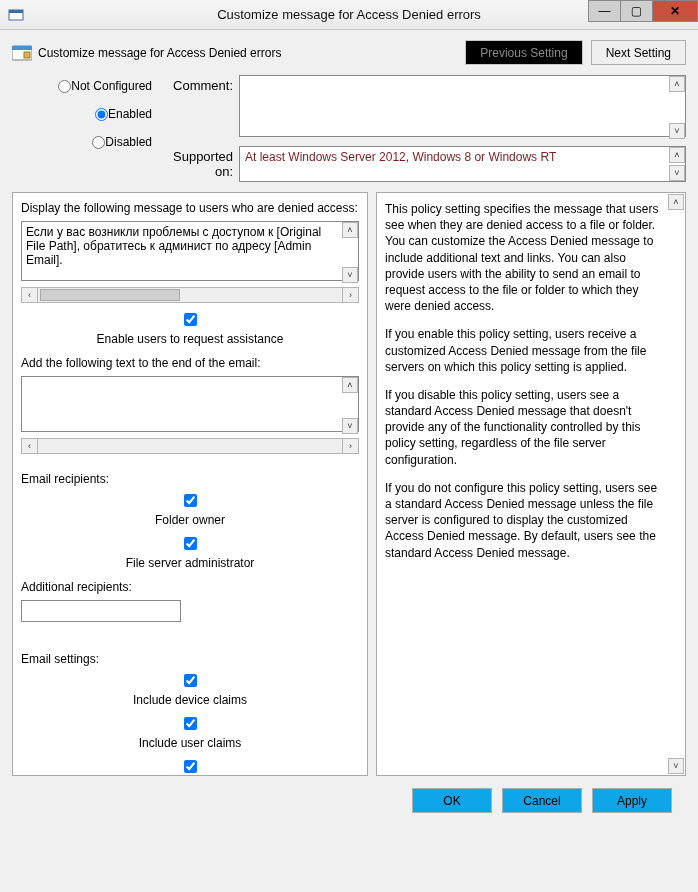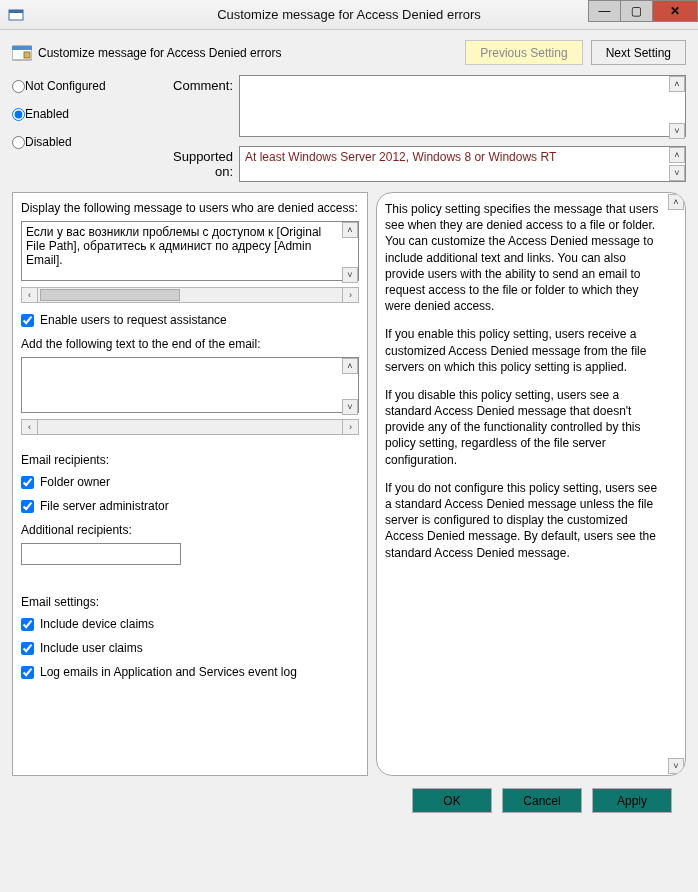--- a/index.html
+++ b/index.html
@@ -54,31 +54,31 @@
   .heading-icon {
     width:20px; height:18px; display:inline-block;
   }
   .heading-text { font-size:12px; }
   .nav-buttons { display:flex; gap:8px; }
   button.nav {
     height:25px; padding: 0 14px;
     background:#efefef; border:1px solid #adadad;
     font-family:inherit; font-size:12px;
   }
-  button.nav[disabled] { color:#8a8a8a; background:#fef9c3; border-color:#c8c8c8; }
+  button.nav[disabled] { color:#8a8a8a; background:#000000; border-color:#c8c8c8; }
   
   .upper-grid {
     display:grid;
     grid-template-columns: 140px 75px 1fr;
     column-gap: 6px;
     row-gap: 6px;
     margin-bottom:10px;
   }
   .radio-col { grid-column:1; grid-row:1 / span 2; padding-top:4px; }
-  .radio-opt { display:flex; align-items:center; margin-bottom:14px; font-size:12px; }
+  .radio-opt { display:flex; align-items:center; margin-bottom:14px; font-size:12px;justify-content:flex-end; }
   .radio-opt input { margin:0; }
   .label-cell { text-align:right; font-size:13px; padding-top:3px; }
   .comment-box {
     position:relative;
   }
   .comment-box textarea {
     width:100%; height:62px; resize:none;
     border:1px solid #888; font-family:inherit; font-size:12px;
     padding:2px 18px 2px 3px;
   }
@@ -95,49 +95,49 @@
     display:flex; align-items:center; justify-content:center; font-size:9px; color:#333; }
   
   .section-labels { display:flex; margin-bottom:4px; }
   .section-labels .lbl { font-size:12px; }
   .panels { display:flex; gap:8px; height:584px; }
   .panel {
     border:1px solid #a8a8a8; background:#fff;
     padding:8px; overflow:hidden;
   }
   .panel.options { width:356px; }
-  .panel.help { flex:1; position:relative;border-radius:16px; }
+  .panel.help { flex:1; position:relative; }
   .opt-label { font-size:12px; margin-bottom:6px; }
   .textarea-wrap { position:relative; margin-bottom:3px;}
   .textarea-wrap textarea {
     width:100%; resize:none; border:1px solid #888;
     font-family:inherit; font-size:12px; padding:3px 18px 3px 4px;
   }
   .ta-msg { height:60px; }
   .ta-email { height:56px; }
   .hscroll-fake { height:16px; border:1px solid #b5b5b5; background:#efefef;
     display:flex; align-items:center; position:relative; margin-bottom:10px;}
   .hscroll-fake .btn { width:16px; height:14px; display:flex; align-items:center; justify-content:center;
     font-size:9px; color:#333; border-right:1px solid #b5b5b5; }
   .hscroll-fake .btn.right { border-right:none; border-left:1px solid #b5b5b5; margin-left:auto; }
   .hscroll-fake .thumb { position:absolute; left:18px; top:1px; bottom:1px; width:140px; background:#cfcfcf; border:1px solid #a9a9a9; }
-  .chk-row { display:flex; align-items:center; gap:6px; margin-bottom:10px; font-size:12px;}
+  .chk-row { display:flex; align-items:center; gap:6px; margin-bottom:10px; font-size:12px;flex-direction:column;}
   .chk-row input { margin:0; }
   .sect-head { font-size:12px; margin:18px 0 8px 0; }
   .textinput { width:160px; height:22px; border:1px solid #888; padding:2px 4px; font-size:12px; font-family:inherit; }
   .help-text { font-size:12px; line-height:1.35; padding-right:18px; }
   .help-text p { margin:0 0 12px 0; }
   .panel.help .vscroll-fake { top:1px; bottom:1px; right:1px; }
   
   .footer {
     display:flex; justify-content:flex-end; gap:10px;
     padding:12px 14px 0 0;
   }
   .footer button {
-    width:80px; height:25px; background:#0f766e; border:1px solid #adadad;
+    width:80px; height:25px; background:#0ea5e9; border:1px solid #adadad;
     font-family:inherit; font-size:12px;
   }
 </style>
 </head>
 <body>
 
 <div class="titlebar">
   <span class="appicon">
     <svg viewBox="0 0 16 16">
         <rect x="1" y="3" width="14" height="10" fill="#fff" stroke="#3a6ea5"></rect>

